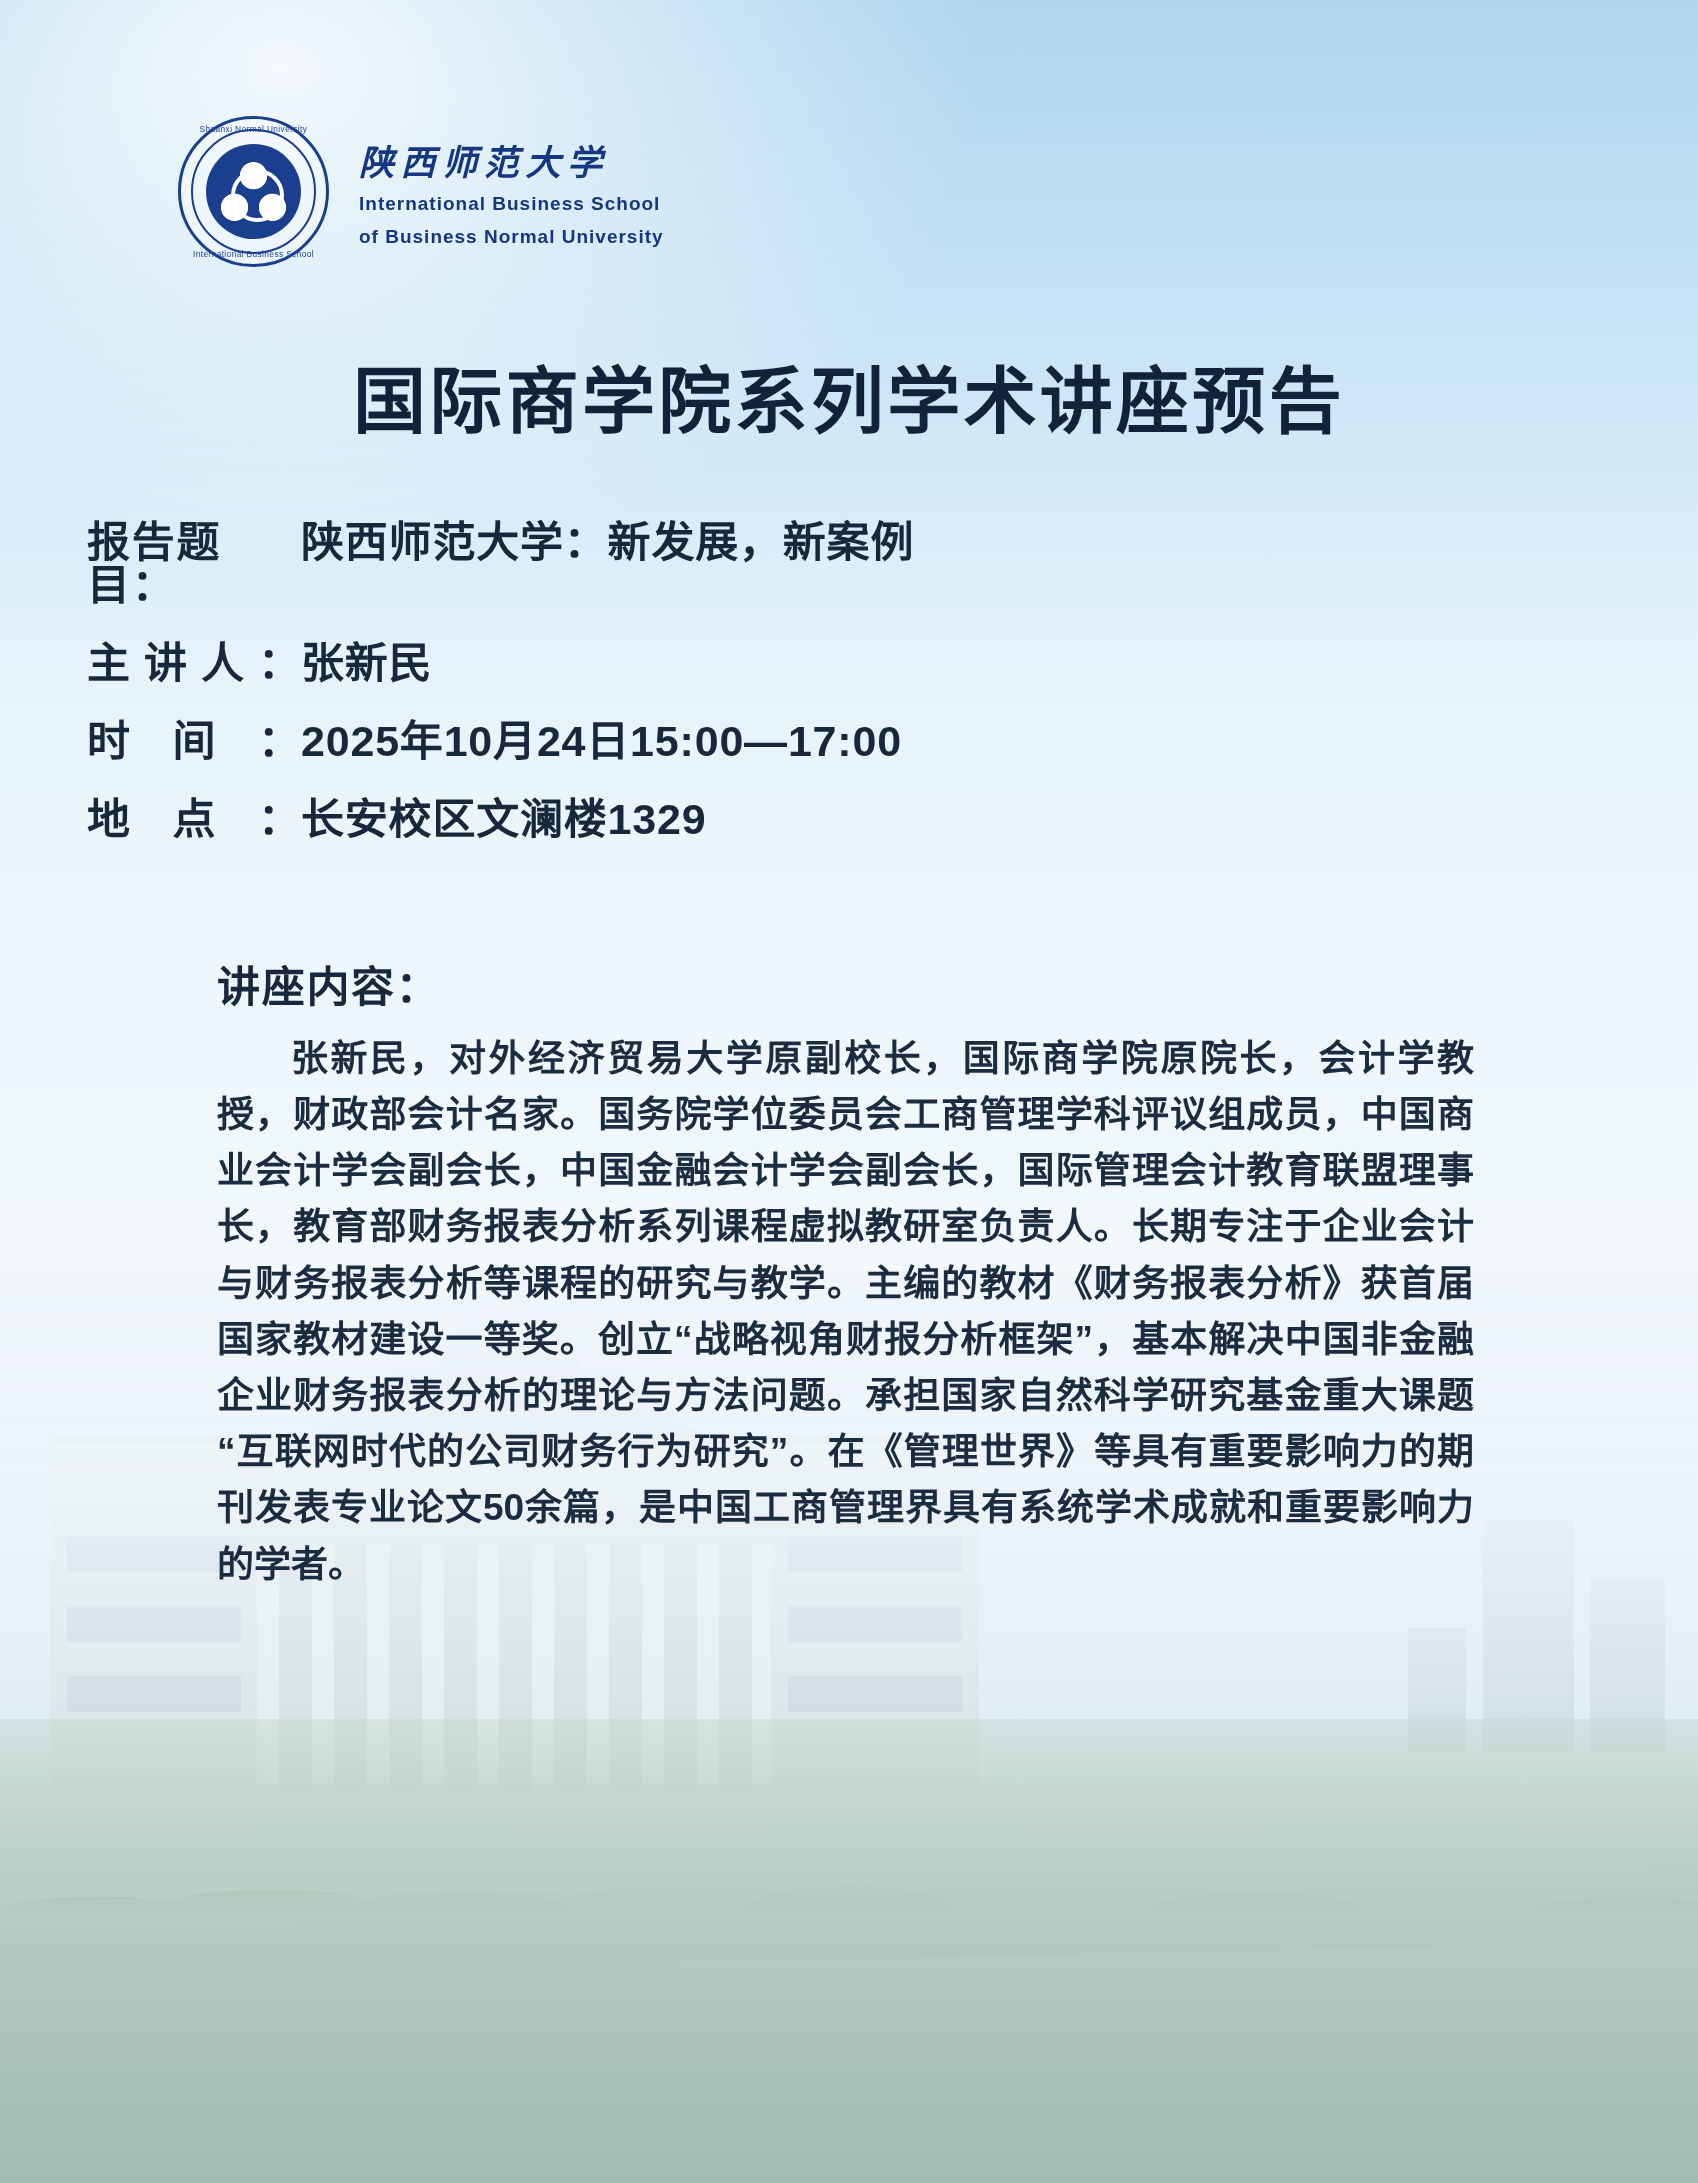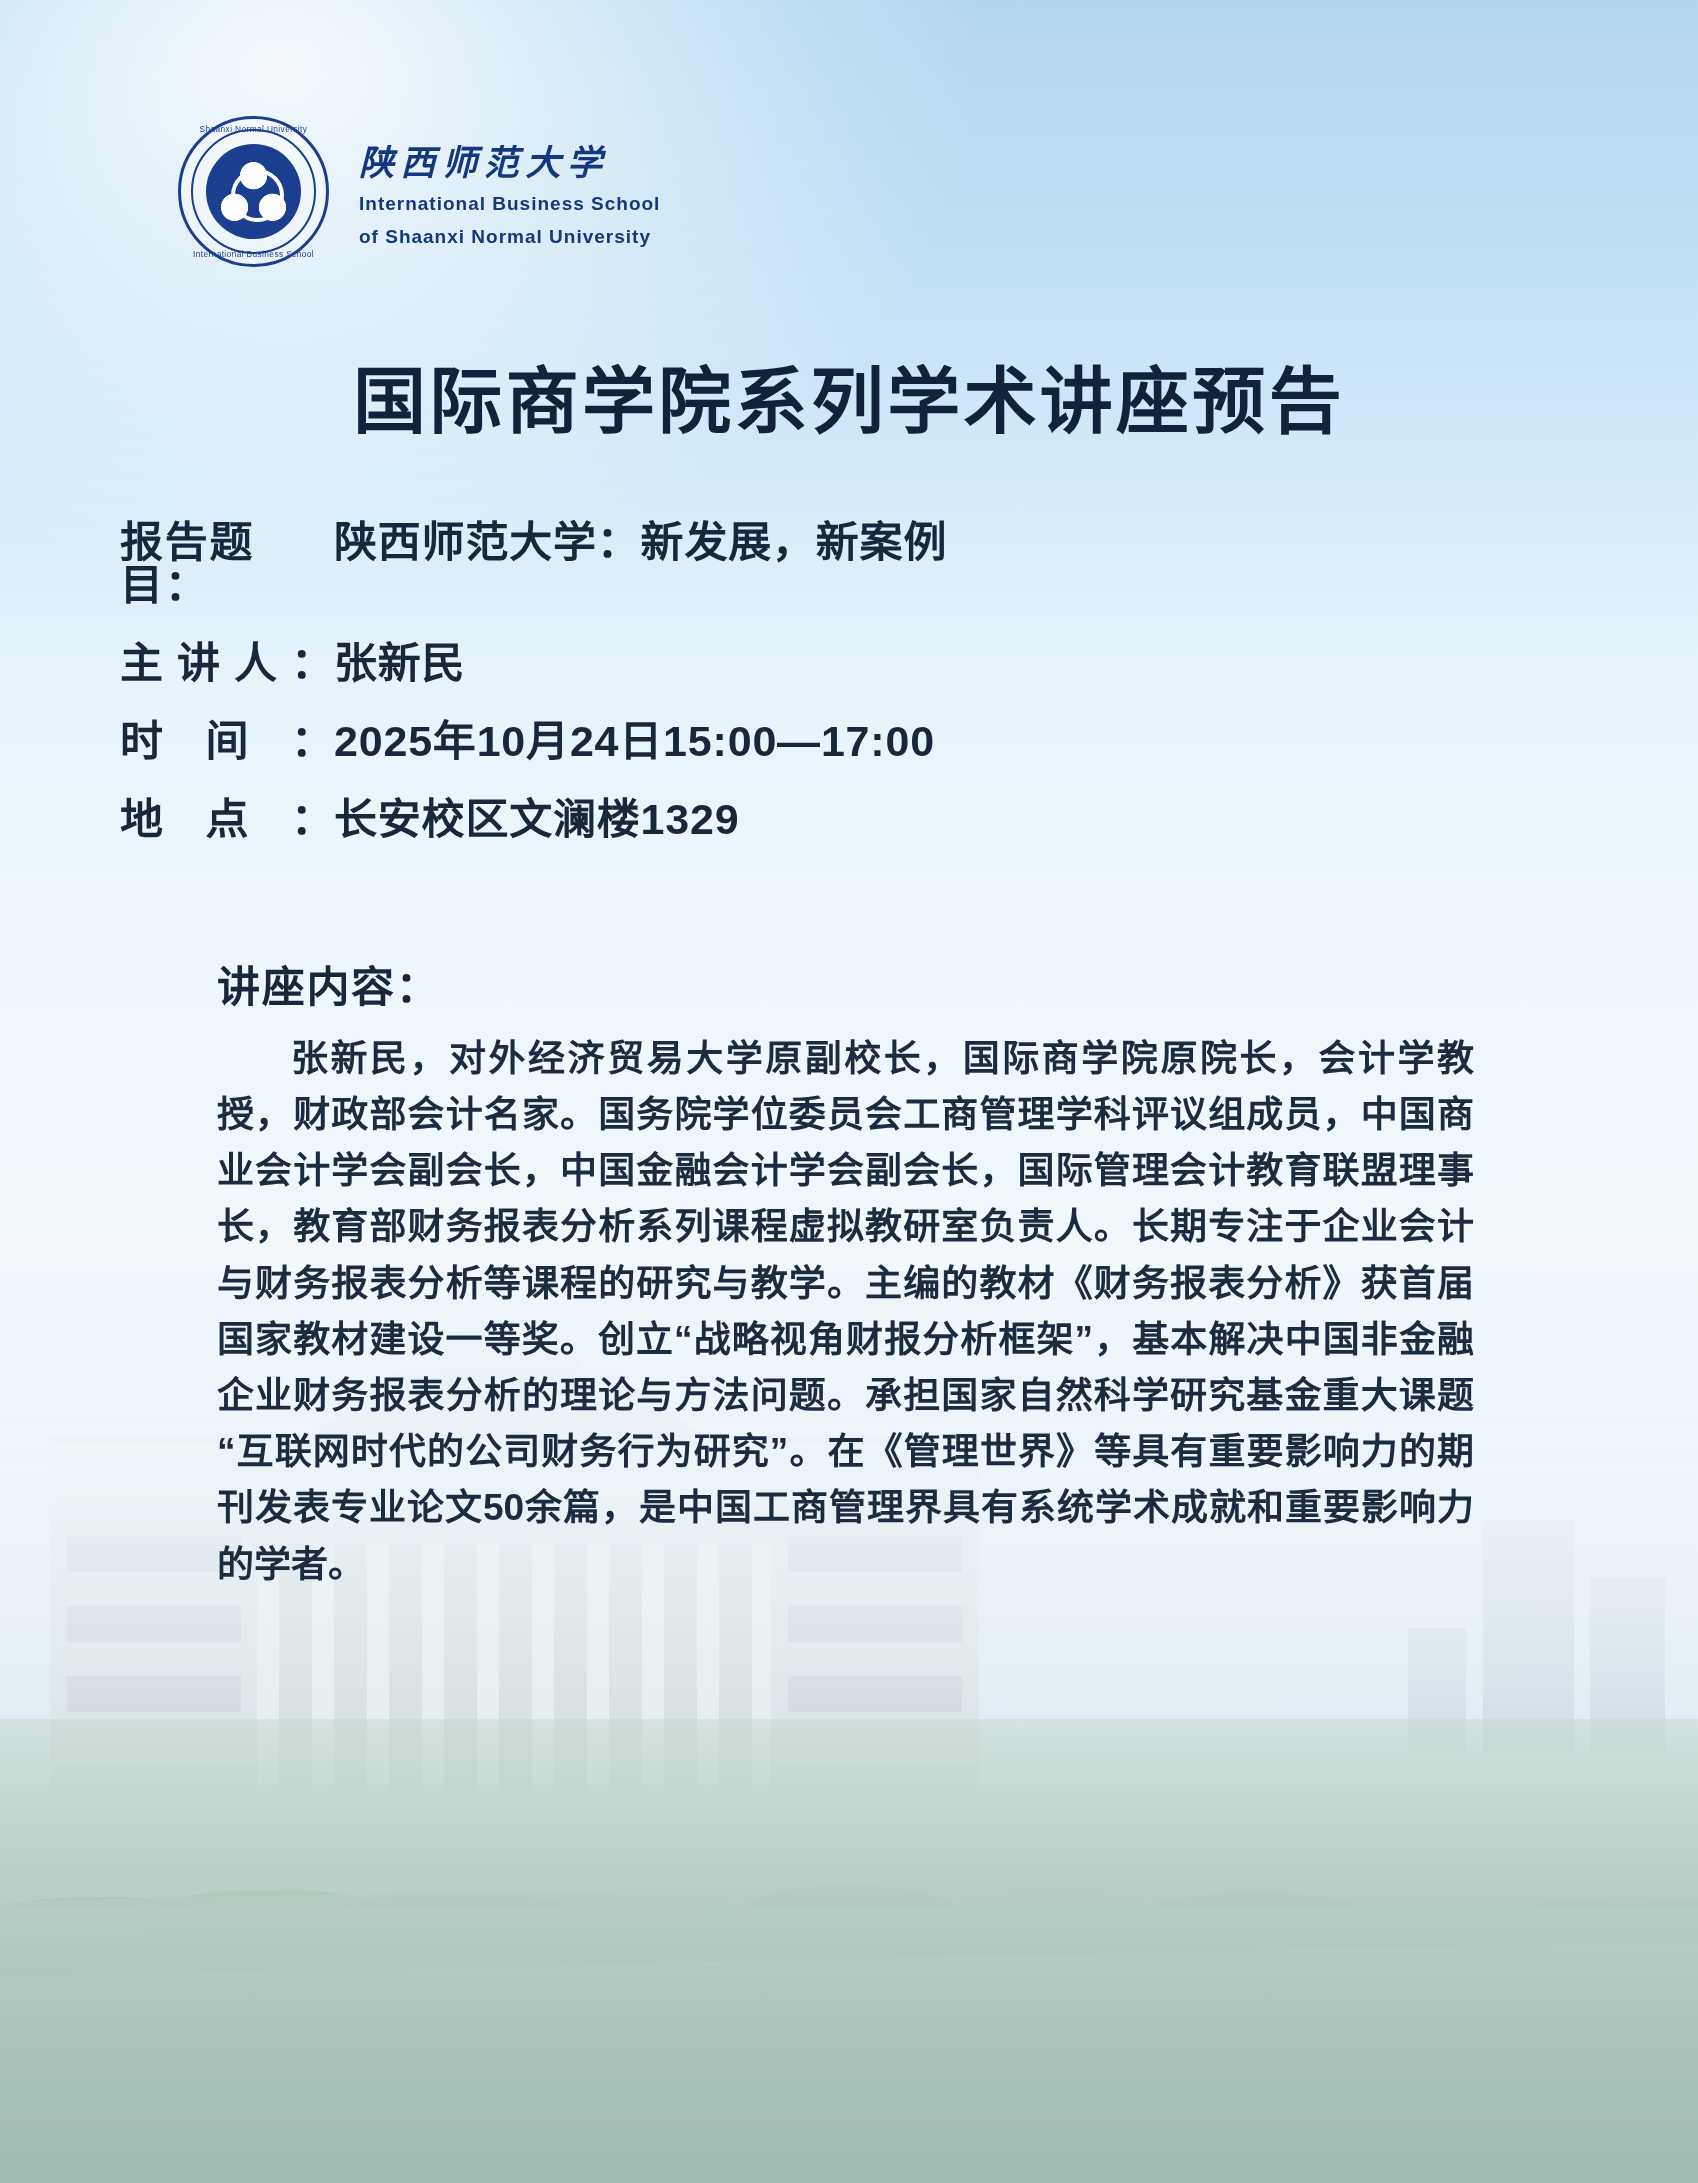--- a/index.html
+++ b/index.html
@@ -261,21 +261,21 @@
     text-align: center;
     font-size: 73px;
     font-weight: 700;
     letter-spacing: 3.3px;
     color: #12223a;
   }
 
   
   .info-block {
     margin: 73px 0 0 0;
-    padding-left: 120px;
+    padding-left: 87px;
   }
   .info-row {
     display: flex;
     align-items: baseline;
     font-size: 43px;
     font-weight: 700;
     color: #17283d;
     line-height: 1.0;
     margin-bottom: 35px;
   }
@@ -350,21 +350,21 @@
         <div class="core"></div>
         <div class="knot"></div>
         <div class="micro-text">
           <span class="mt-top">Shaanxi Normal University</span>
           <span class="mt-bot">International Business School</span>
         </div>
       </div>
       <div class="logo-text">
         <div class="cn-small">陕西师范大学</div>
         <div class="en-line">International  Business  School</div>
-        <div class="en-line">of  Shaanxi  Normal  University</div>
+        <div class="en-line">of  Business  Normal  University</div>
       </div>
     </div>
 
     <div class="poster-title">国际商学院系列学术讲座预告</div>
 
     <div class="info-block">
 
       <div class="info-row">
         <div class="info-label">
           <span>报告题目</span><span class="colon">：</span>

